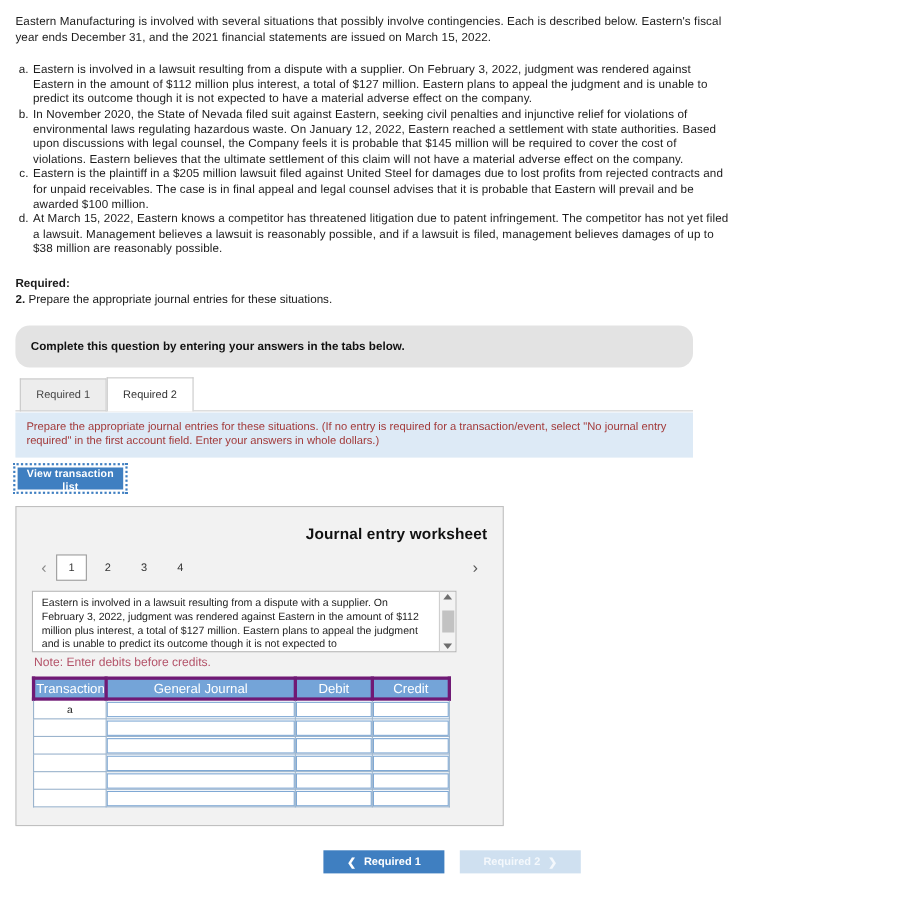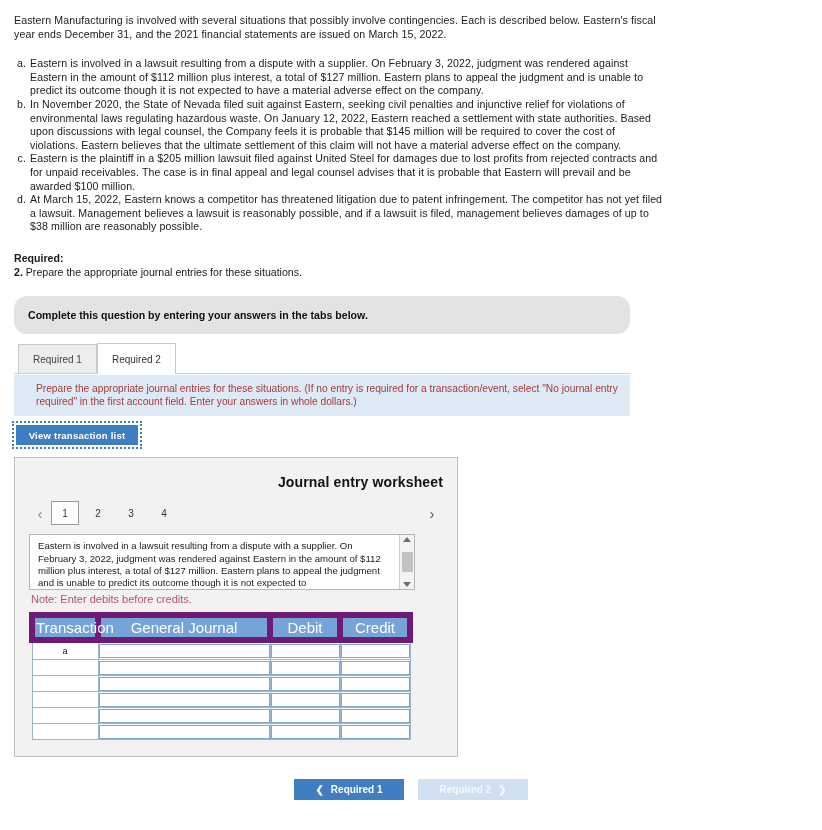--- a/index.html
+++ b/index.html
@@ -108,21 +108,21 @@
     background: #cfcfcf;
     position: relative;
     top: -1px;
   }
 
   
   .instruction {
     margin: 0 0 0 14px;
     width: 616px;
     background: #ddeaf6;
-    padding: 7px 10px 8px 22px;
+    padding: 7px 10px 8px 10px;
     color: #a33b3b;
     font-size: 10.2px;
     line-height: 13px;
   }
 
   
   .vtl-wrap {
     margin: 9px 0 0 16px;
   }
   .btn-blue {
@@ -130,21 +130,21 @@
     color: #ffffff;
     border: none;
     font-weight: bold;
     font-size: 9.6px;
     letter-spacing: 0.02em;
     cursor: pointer;
     font-family: "Liberation Sans", sans-serif;
     text-align: center;
   }
   .btn-vtl {
-    width: 122px;
+    width: 96px;
     height: 20px;
     outline: 2px dotted #3f7fc1;
     outline-offset: 2px;
   }
 
   
   .worksheet {
     margin: 12px 0 0 14px;
     width: 444px;
     background: #f2f2f2;
@@ -246,24 +246,24 @@
   
   .jtable {
     border-collapse: collapse;
     width: 378px;
     border: 1px solid #8fa9c6;
     table-layout: fixed;
   }
   .jtable th {
     background: #74a4d8;
     color: #ffffff;
-    font-size: 15px;
+    font-size: 12px;
     font-weight: normal;
     height: 17px;
-    border: 6px solid #701a75;
+    border: 3px solid #701a75;
     text-align: center;
   }
   .jtable td {
     border: 1px solid #9bb4cd;
     height: 16px;
     background: #ffffff;
     padding: 0;
   }
   .cell-input {
     width: 100%;

